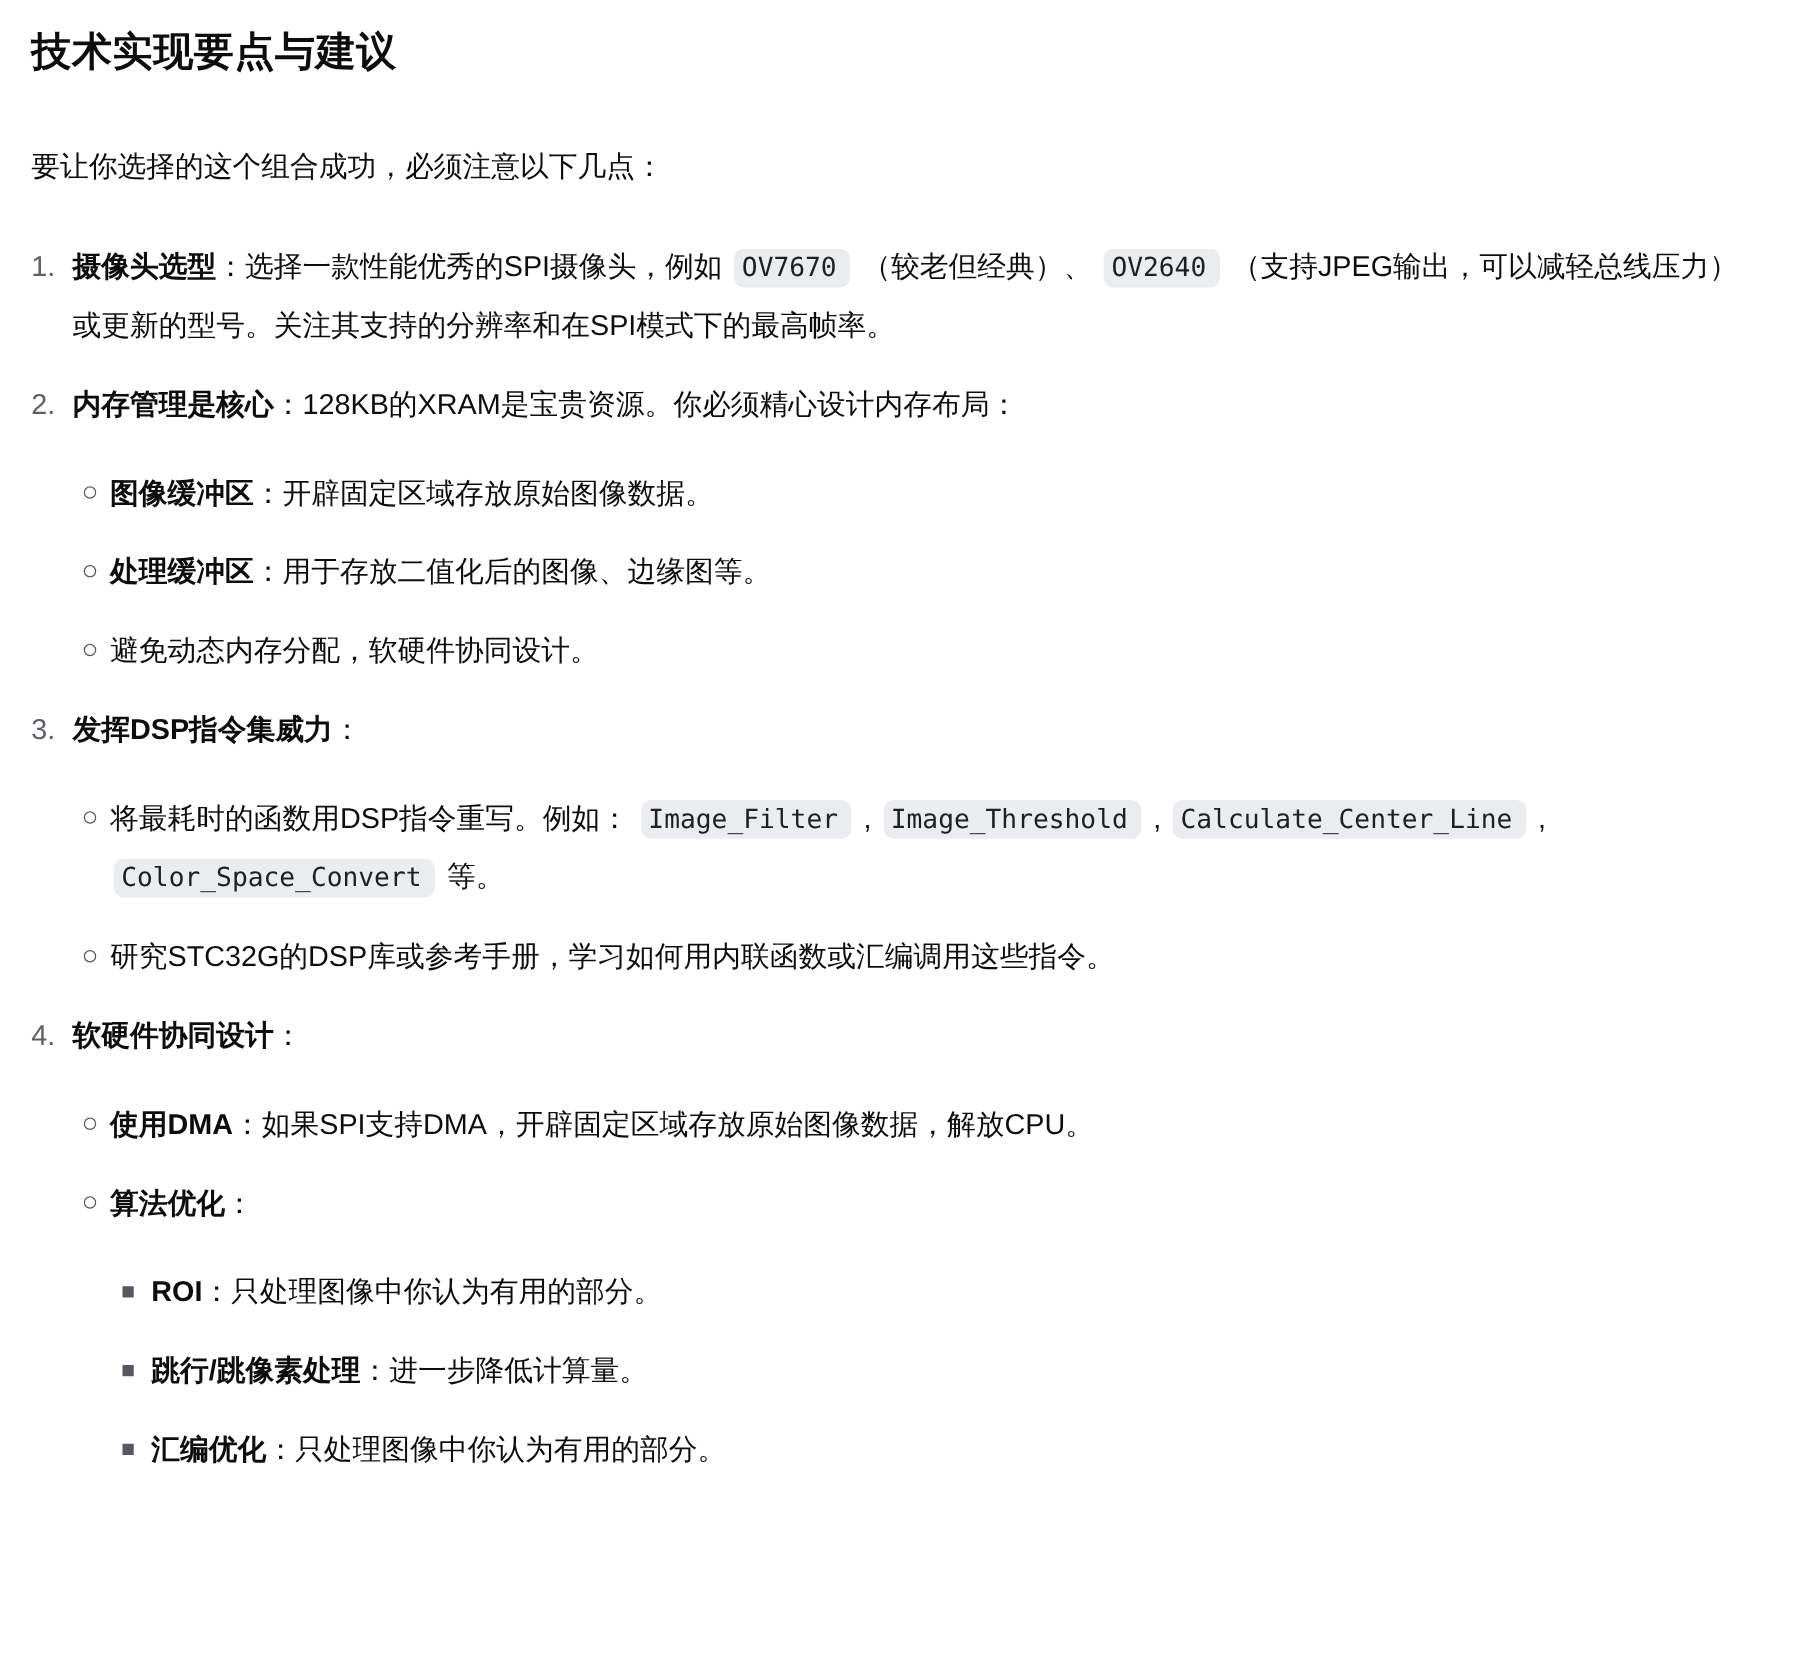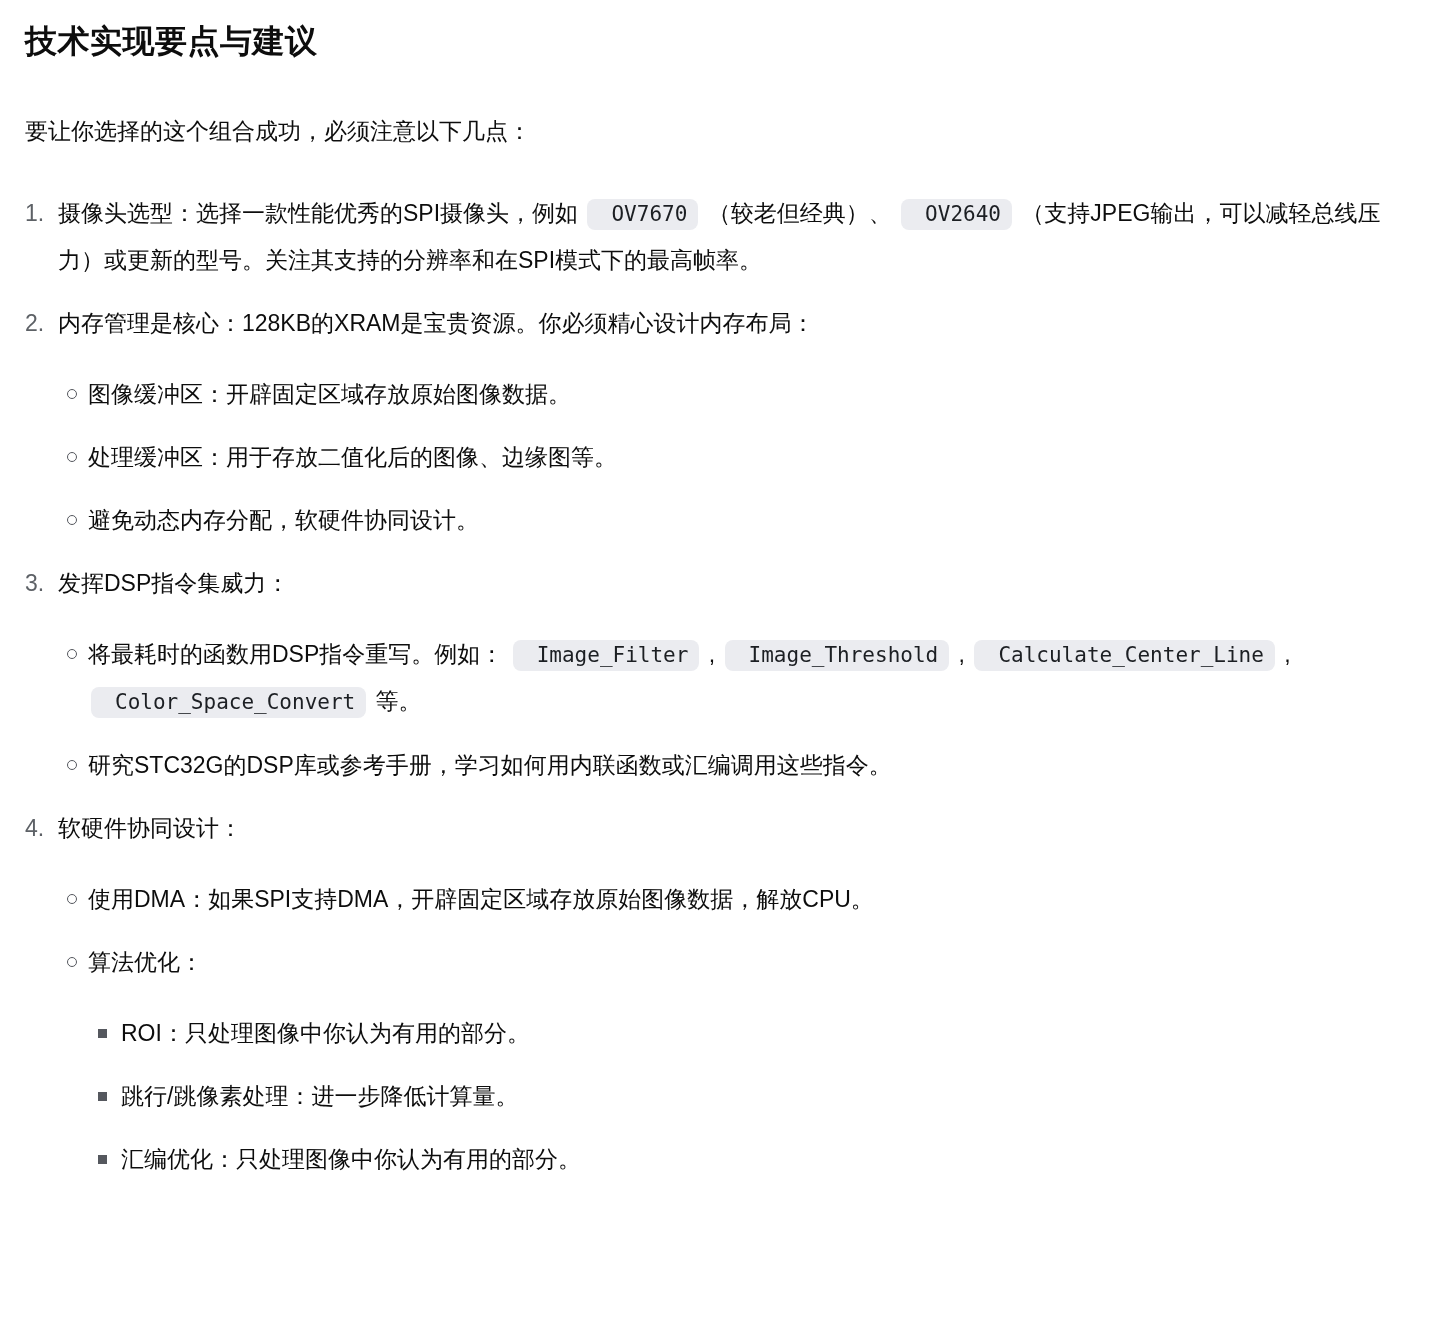--- a/index.html
+++ b/index.html
@@ -21,21 +21,20 @@
   h1.doc-heading {
     font-size: 32px;
     line-height: 42px;
     font-weight: 700;
     margin: 0 0 48px 0;
     letter-spacing: 0.5px;
   }
   p.intro {
     margin: 0 0 34px 0;
     line-height: 46px;
-    font-family: Liberation Mono, monospace;
   }
   ol.root {
     list-style: none;
     margin: 0;
     padding: 0;
   }
   ol.root > li {
     position: relative;
     padding-left: 33px;
     margin-bottom: 17px;
@@ -72,28 +71,28 @@
     border-radius: 50%;
     background: transparent;
   }
   .marker.square {
     left: 10px;
     top: 19px;
     width: 9px;
     height: 9px;
     background: #55585e;
   }
-  strong { font-weight: 400; text-align: right; }
+  strong { font-weight: 700; text-align: right; }
   code.inline-code {
     font-family: "DejaVu Sans Mono", "Liberation Mono", monospace;
     font-size: 21px;
     background: #ebecf0;
     color: #1c1f23;
     border-radius: 8px;
-    padding: 3px 11px 4px 24px;
+    padding: 3px 11px 4px 6px;
     margin: 0 3px;
     white-space: nowrap;
   }
 </style>
 </head>
 <body>
 
 <div class="page">
   <h1 class="doc-heading">技术实现要点与建议</h1>
 

